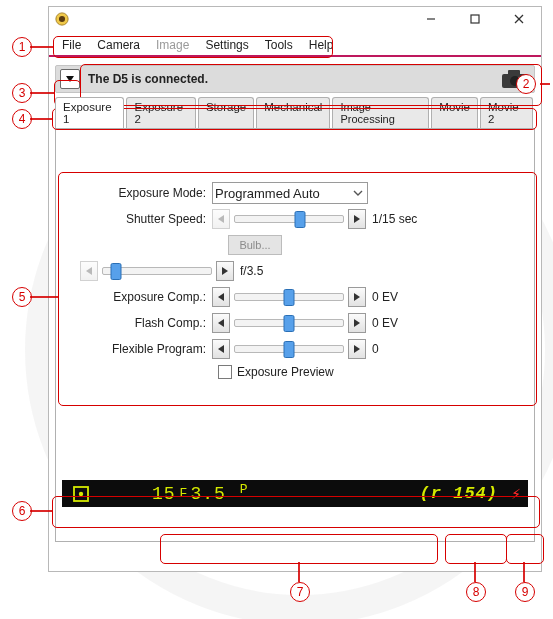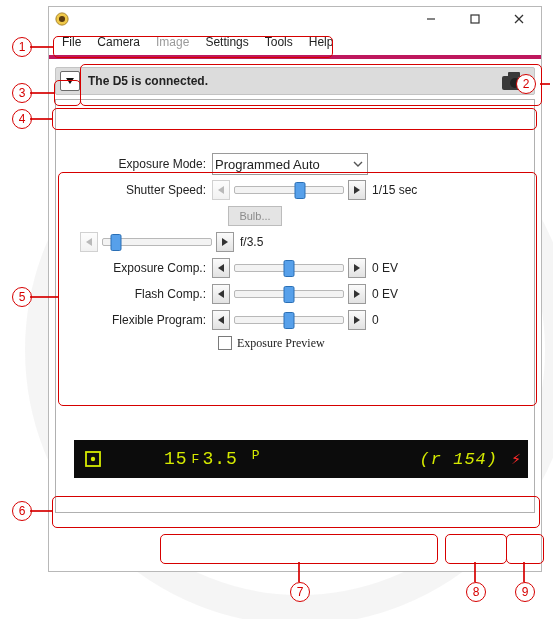--- a/index.html
+++ b/index.html
@@ -20,21 +20,21 @@
 .stage{position:relative;width:553px;height:619px;overflow:hidden;}
 .wm{position:absolute;inset:0;pointer-events:none;opacity:.08;}
 .wm circle,.wm path{stroke:#888;fill:none;stroke-width:30px;}
 .window{position:absolute;left:48px;top:6px;width:494px;height:566px;background:#fff;border:1px solid var(--win-border);box-sizing:border-box;}
 .titlebar{height:24px;display:flex;align-items:center;padding:0 4px 0 6px;}
 .title-icon{width:14px;height:14px;margin-right:6px;}
 .title-txt{flex:0 0 auto;font-size:12px;}
 .title-spacer{flex:1;}
 .win-btn{width:44px;height:24px;display:flex;align-items:center;justify-content:center;color:#333;}
 .win-btn.close{margin-right:-4px;}
-.menubar{height:20px;display:flex;align-items:center;padding:1px 6px 3px;border-bottom:4px solid #be185d;gap:2px;}
+.menubar{height:20px;display:flex;align-items:flex-end;padding:1px 6px 3px;border-bottom:2px solid #be185d;gap:2px;}
 .menuitem{padding:0 7px;color:var(--menu-text);}
 .menuitem.disabled{color:var(--menu-disabled);}
 .statusband{position:relative;background:#dcdcdc;border:1px solid #c4c4c4;margin:8px 6px 4px;height:26px;display:flex;align-items:center;border-radius:2px;}
 .discl{width:18px;height:18px;border:1px solid #6a6a6a;background:#fff;display:flex;align-items:center;justify-content:center;margin-left:4px;border-radius:2px;}
 .status-txt{font-weight:600;margin-left:8px;}
 .cam-icon{position:absolute;right:4px;top:2px;}
 .tabs{display:flex;margin:4px 6px 0;gap:0;}
 .tab{padding:3px 7px;border:1px solid var(--tab-border);border-bottom:none;background:var(--tab-inactive);border-radius:3px 3px 0 0;font-size:11.5px;margin-right:2px;}
 .tab.active{background:var(--tab-active);position:relative;z-index:2;}
 .panel{margin:0 6px;border:1px solid var(--tab-border);height:414px;background:#fff;position:relative;box-sizing:border-box;}
@@ -42,26 +42,26 @@
 .row{display:flex;align-items:center;margin-bottom:6px;height:20px;}
 .row label{flex:0 0 126px;text-align:right;padding-right:6px;font-size:12px;}
 .select{border:1px solid #9a9a9a;height:20px;width:150px;background:#fff;display:flex;align-items:center;padding:0 2px;font-size:13px;position:relative;}
 .select .chev{position:absolute;right:2px;top:3px;}
 .arrow-btn{width:16px;height:18px;border:1px solid #9a9a9a;background:linear-gradient(#fbfbfb,#e2e2e2);display:flex;align-items:center;justify-content:center;}
 .arrow-btn.disabled{opacity:.45;}
 .slider{width:108px;height:6px;border:1px solid #b8b8b8;background:#f3f3f3;margin:0 4px;position:relative;border-radius:2px;}
 .thumb{position:absolute;top:-5px;width:9px;height:15px;background:#57a0ea;border:1px solid #2a6fb5;border-radius:2px;transform:translateX(-50%);}
 .valtxt{margin-left:6px;font-size:12px;}
 .bulb{margin-left:148px;width:52px;height:18px;border:1px solid #bcbcbc;background:#e4e4e4;color:#8c8c8c;display:flex;align-items:center;justify-content:center;font-size:11px;}
-.chk{display:flex;margin-left:138px;margin-top:0;font-family:Liberation Serif, serif;}
+.chk{display:flex;margin-left:138px;margin-top:0;}
 .chkbox{width:12px;height:12px;border:1px solid #7a7a7a;background:#fff;margin-right:5px;}
-.simpanel{position:absolute;left:18px;right:6px;bottom:34px;height:38px;background:var(--seg-bg);display:flex;align-items:center;font-family:"DSEG7 Classic","Courier New",monospace;letter-spacing:1px;}
+.simpanel{position:absolute;left:6px;right:6px;bottom:34px;height:27px;background:var(--seg-bg);display:flex;align-items:center;font-family:"DSEG7 Classic","Courier New",monospace;letter-spacing:1px;}
 .simpanel .grp{color:var(--seg-yg);font-size:18px;}
 .sim-icon{margin:0 12px 0 10px;}
-.sim-remaining{position:absolute;right:30px;color:var(--seg-yg);font-size:17px;font-style:italic;}
+.sim-remaining{position:absolute;right:30px;color:var(--seg-yg);font-size:17px;font-style:italic;font-weight:bold;}
 .sim-flash{position:absolute;right:6px;color:var(--seg-red);font-size:16px;}
 .btnbar{position:absolute;left:0;right:0;bottom:0;height:32px;background:#ececec;border-top:1px solid #d5d5d5;display:flex;align-items:center;padding:0 6px;gap:10px;}
 .btn{height:22px;border:1px solid var(--btn-border);background:linear-gradient(#fafafa,#e3e3e3);border-radius:2px;display:flex;align-items:center;justify-content:center;font-size:12px;}
 .btn.main{flex:0 0 126px;}
 .btn.flash{margin-left:auto;width:56px;}
 .btn.lv{width:34px;}
 
 .annot{position:absolute;pointer-events:none;}
 .annot .num{position:absolute;width:18px;height:18px;border:1.7px solid var(--annot-red);border-radius:50%;color:var(--annot-red);font-size:12px;display:flex;align-items:center;justify-content:center;background:#fff;font-weight:500;}
 .annot .box{position:absolute;border:1.7px solid var(--annot-red);border-radius:5px;background:transparent;}
@@ -118,20 +118,29 @@
           </svg>
      </div>
      <span class="status-txt">The D5 is connected.</span>
      <svg class="cam-icon" width="30" height="22">
           <rect x="2" y="6" width="26" height="14" rx="2" fill="#3a3a3a"></rect>
           <rect x="8" y="2" width="12" height="5" rx="1" fill="#3a3a3a"></rect>
           <circle cx="15" cy="13" r="5" fill="#222"></circle>
         </svg>
    </div>
 
+   <div class="tabs">
+     <div class="tab active">Exposure 1</div>
+     <div class="tab">Exposure 2</div>
+     <div class="tab">Storage</div>
+     <div class="tab">Mechanical</div>
+     <div class="tab sm">Image Processing</div>
+     <div class="tab">Movie</div>
+     <div class="tab">Movie 2</div>
+   </div>
 
    <div class="panel">
      <div class="controls">
 
       <div class="row">
         <label>Exposure Mode:</label>
         <div class="select">
           <span>Programmed Auto</span>
           <svg class="chev" width="14" height="14">
                 <polyline points="3,5 7,9 11,5" fill="none" stroke="#555" stroke-width="1.4"></polyline>

